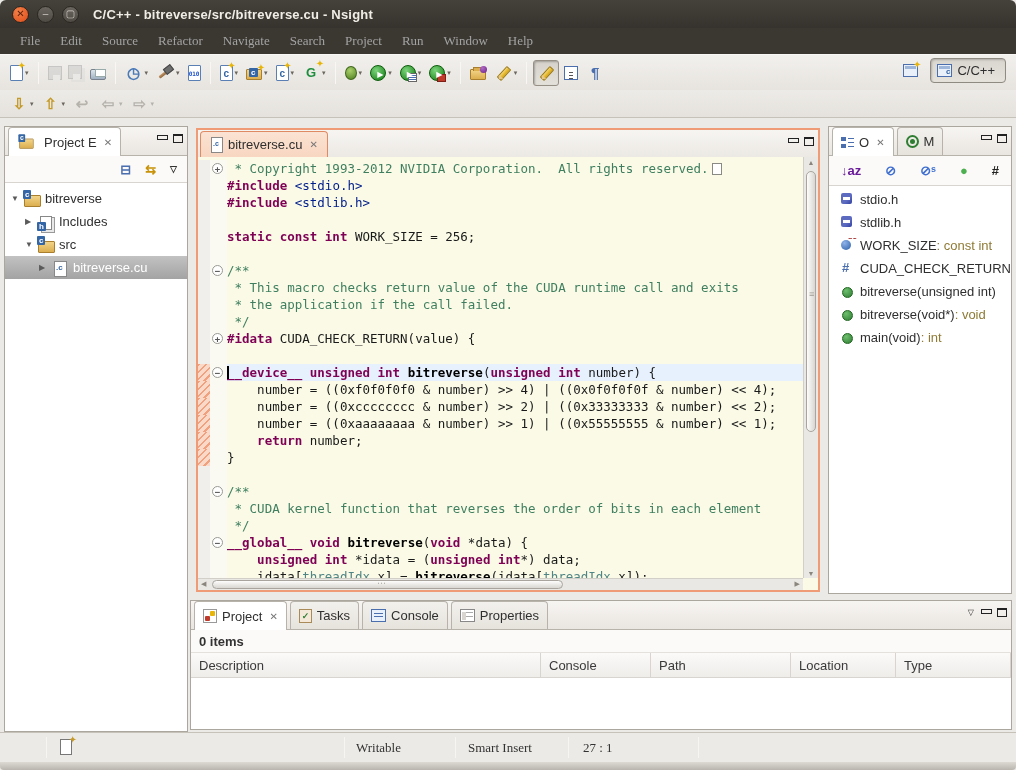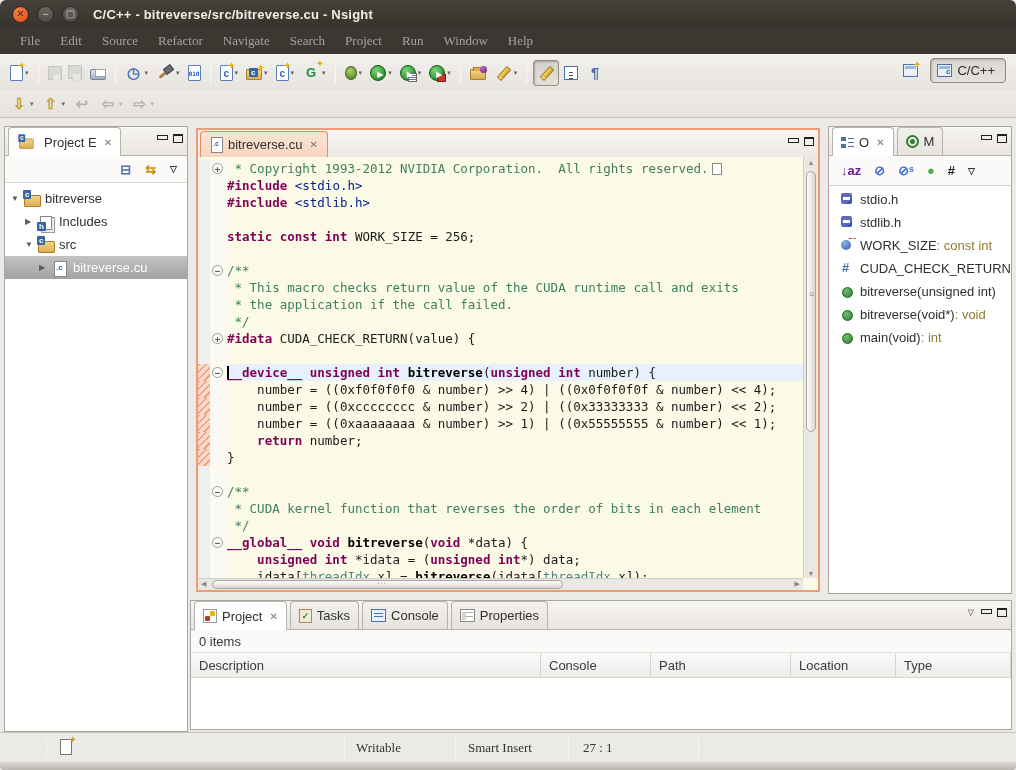--- a/index.html
+++ b/index.html
@@ -142,21 +142,21 @@
     background:linear-gradient(90deg,#FDFDFC,#D9D6D1); border:1px solid #A9A59E; }
   .vthumb::after { content:"≡"; position:absolute; left:2px; top:45%; color:#a09c94; font-size:9px; }
   .hscroll { position:absolute; left:0; right:15px; bottom:0; height:12px; background:#EAE8E4; border-top:1px solid #D2CFC9; }
   .hthumb { position:absolute; left:14px; top:1px; height:9px; width:58%; border-radius:5px;
     background:linear-gradient(#FDFDFC,#D9D6D1); border:1px solid #A9A59E; }
   .hthumb::after { content:"⋯"; position:absolute; left:47%; top:-3px; color:#a09c94; font-size:9px; }
   .hscroll .sarrow { position:absolute; top:1px; font-size:7px; color:#8a867e; }
 
   
   #outline-panel { left:828px; top:126px; width:184px; height:468px; }
-  .otoolbar { height:30px; border-bottom:1px solid #D8D5D0; display:flex; align-items:center; gap:13px; padding:0 8px 0 12px; background:#FBFAF8; }
+  .otoolbar { height:30px; border-bottom:1px solid #D8D5D0; display:flex; align-items:center; gap:24px; padding:0 8px 0 12px; background:#FBFAF8; }
   .orow { display:flex; align-items:flex-start; height:23px; padding-left:10px; white-space:nowrap; overflow:hidden; }
   .oic { width:16px; height:14px; flex:none; margin-right:5px; position:relative; }
   .oi-include::before { content:""; position:absolute; left:2px; top:1px; width:11px; height:11px; background:linear-gradient(135deg,#5C6BC0 60%,#303F9F); border-radius:2px; }
   .oi-include::after { content:""; position:absolute; left:4px; top:5px; width:7px; height:3px; background:#fff; }
   .oi-field::before { content:""; position:absolute; left:2px; top:2px; width:10px; height:10px; border-radius:50%; background:radial-gradient(circle at 35% 30%,#8FB4E8,#2B5FA8); }
   .oi-field::after { content:"sc"; position:absolute; right:-2px; top:-5px; color:#9B1B1B; font:bold 8px/8px "Liberation Sans",sans-serif; }
   .oi-define::before { content:"#"; position:absolute; left:3px; top:0px; color:#4b6eaf; font:bold 13px/14px "Liberation Sans",sans-serif; }
   .oi-function::before { content:""; position:absolute; left:3px; top:3px; width:9px; height:9px; border-radius:50%; background:radial-gradient(circle at 35% 30%,#6FBF6F,#2E7D32); border:1px solid #1E661E; }
   .osuffix { color:#8F7A35; }
   .tab-o-icon { width:13px; height:13px; position:relative; }
@@ -171,21 +171,21 @@
   .bt-problems { width:14px; height:14px; background:#fff; border:1px solid #999; position:relative; }
   .bt-problems::before { content:""; position:absolute; left:1px; bottom:1px; width:5px; height:5px; background:#C03A2B; border-radius:1px; }
   .bt-problems::after { content:""; position:absolute; right:1px; top:1px; width:5px; height:5px; background:#E8B50A; border-radius:1px; }
   .bt-tasks { width:13px; height:14px; background:#F4E9D8; border:1px solid #A98B5A; position:relative; }
   .bt-tasks::after { content:"✓"; position:absolute; left:2px; top:1px; color:#2E7D32; font-size:9px; font-weight:bold; }
   .bt-console { width:15px; height:13px; background:#E8F0FB; border:1px solid #4b6eaf; position:relative; }
   .bt-console::after { content:""; position:absolute; left:2px; top:3px; right:2px; height:6px; background:repeating-linear-gradient(#4b6eaf 0 1px,transparent 1px 3px); }
   .bt-properties { width:15px; height:13px; background:#fff; border:1px solid #888; position:relative; }
   .bt-properties::after { content:""; position:absolute; left:1px; top:2px; right:1px; height:8px;
     background:repeating-linear-gradient(#aaa 0 1px,transparent 1px 4px); border-left:4px solid #D8D5D0; }
-  .items-row { height:23px; display:flex; align-items:center; padding-left:8px; font-weight:normal; color:#333; border-bottom:1px solid #E4E1DC; background:#FBFAF8; }
+  .items-row { height:23px; display:flex; align-items:center; padding-left:8px; font-weight:bold; color:#333; border-bottom:1px solid #E4E1DC; background:#FBFAF8; }
   .cols { display:flex; height:25px; background:linear-gradient(#FBFAF9,#EFEDEA); border-bottom:1px solid #D8D5D0; }
   .colh { display:flex; align-items:center; padding-left:8px; border-right:1px solid #D8D5D0; color:#3a3a3a; overflow:hidden; white-space:nowrap; }
 
   
   .statusbar { position:absolute; left:0; top:732px; width:1016px; height:30px; background:#ECEAE6; border-top:1px solid #C6C2BA; }
   .statusbar .sep { position:absolute; top:4px; width:1px; height:21px; background:#BCB8B0; border-right:1px solid #F6F5F2; }
   .status-doc { position:absolute; left:60px; top:6px; width:12px; height:16px; background:#fff; border:1px solid #777; }
   .status-doc::after { content:"✦"; color:#C49A2A; position:absolute; top:-6px; right:-6px; font-size:10px; }
   .scell { position:absolute; top:7px; color:#333;font-family:Liberation Serif, serif; }
   .win-bottom { position:absolute; left:0; top:762px; width:1016px; height:8px; background:linear-gradient(#DDDAD4,#B9B5AE); border-radius:0 0 4px 4px; }

